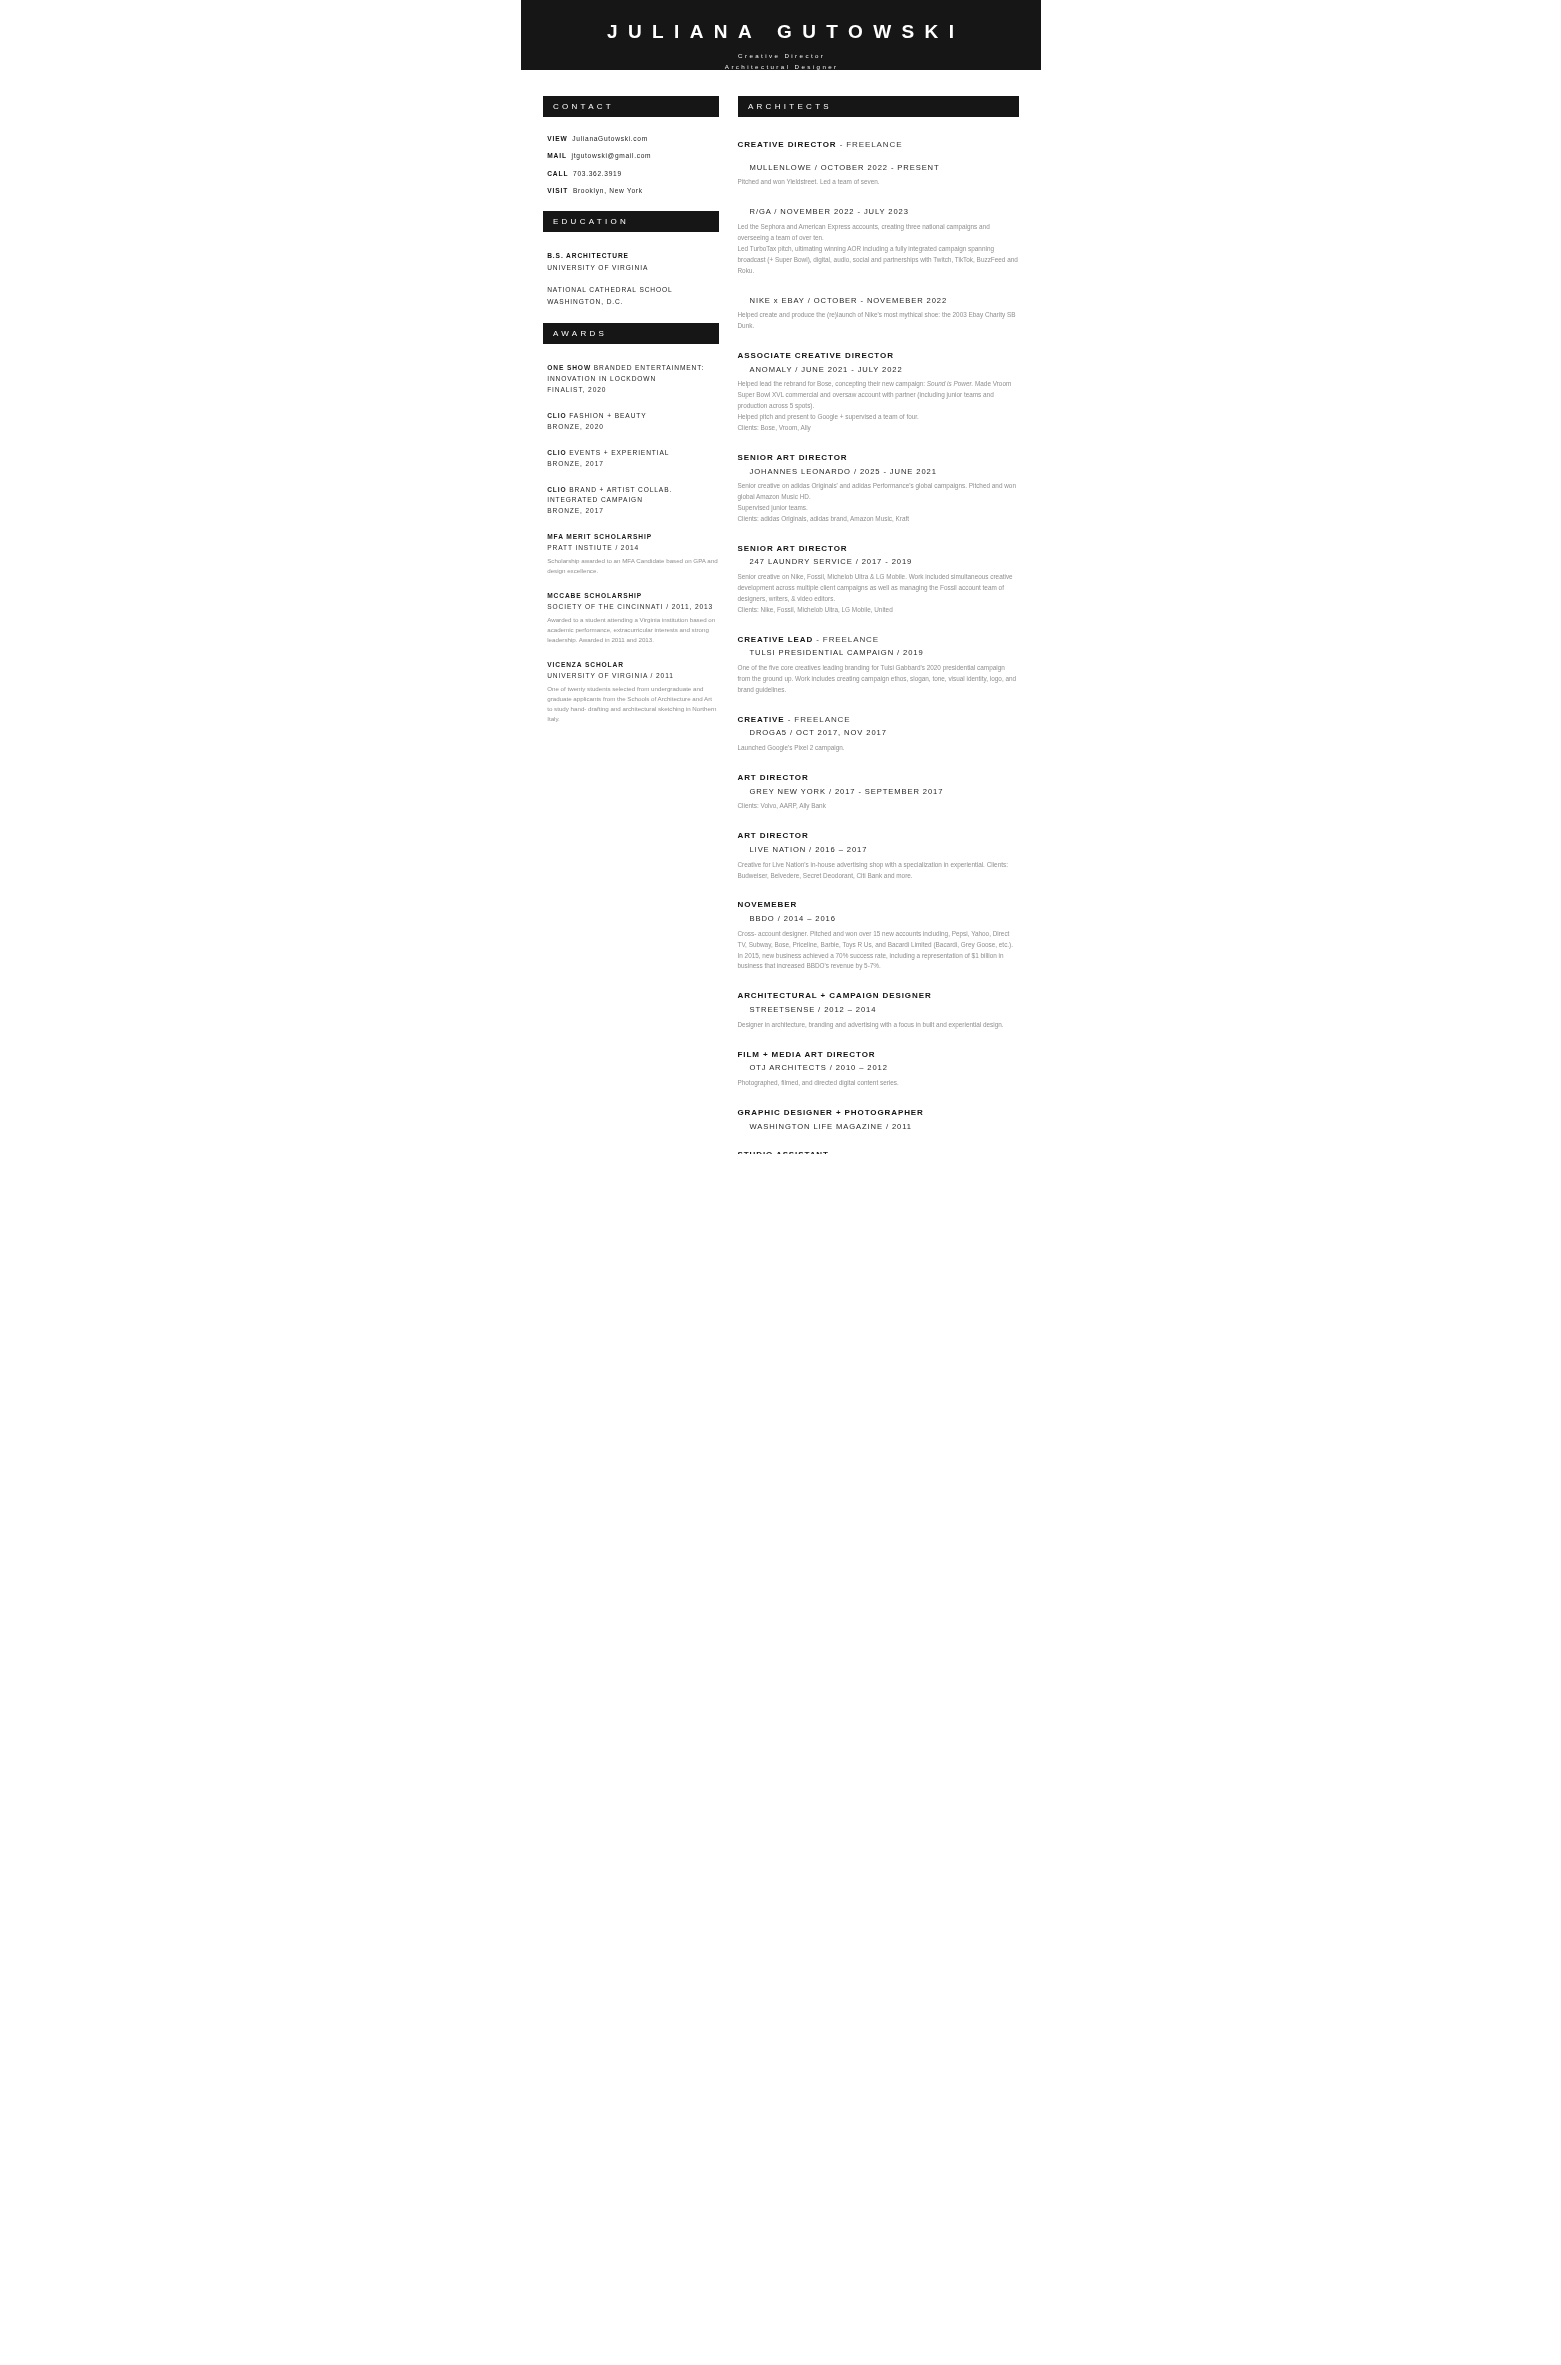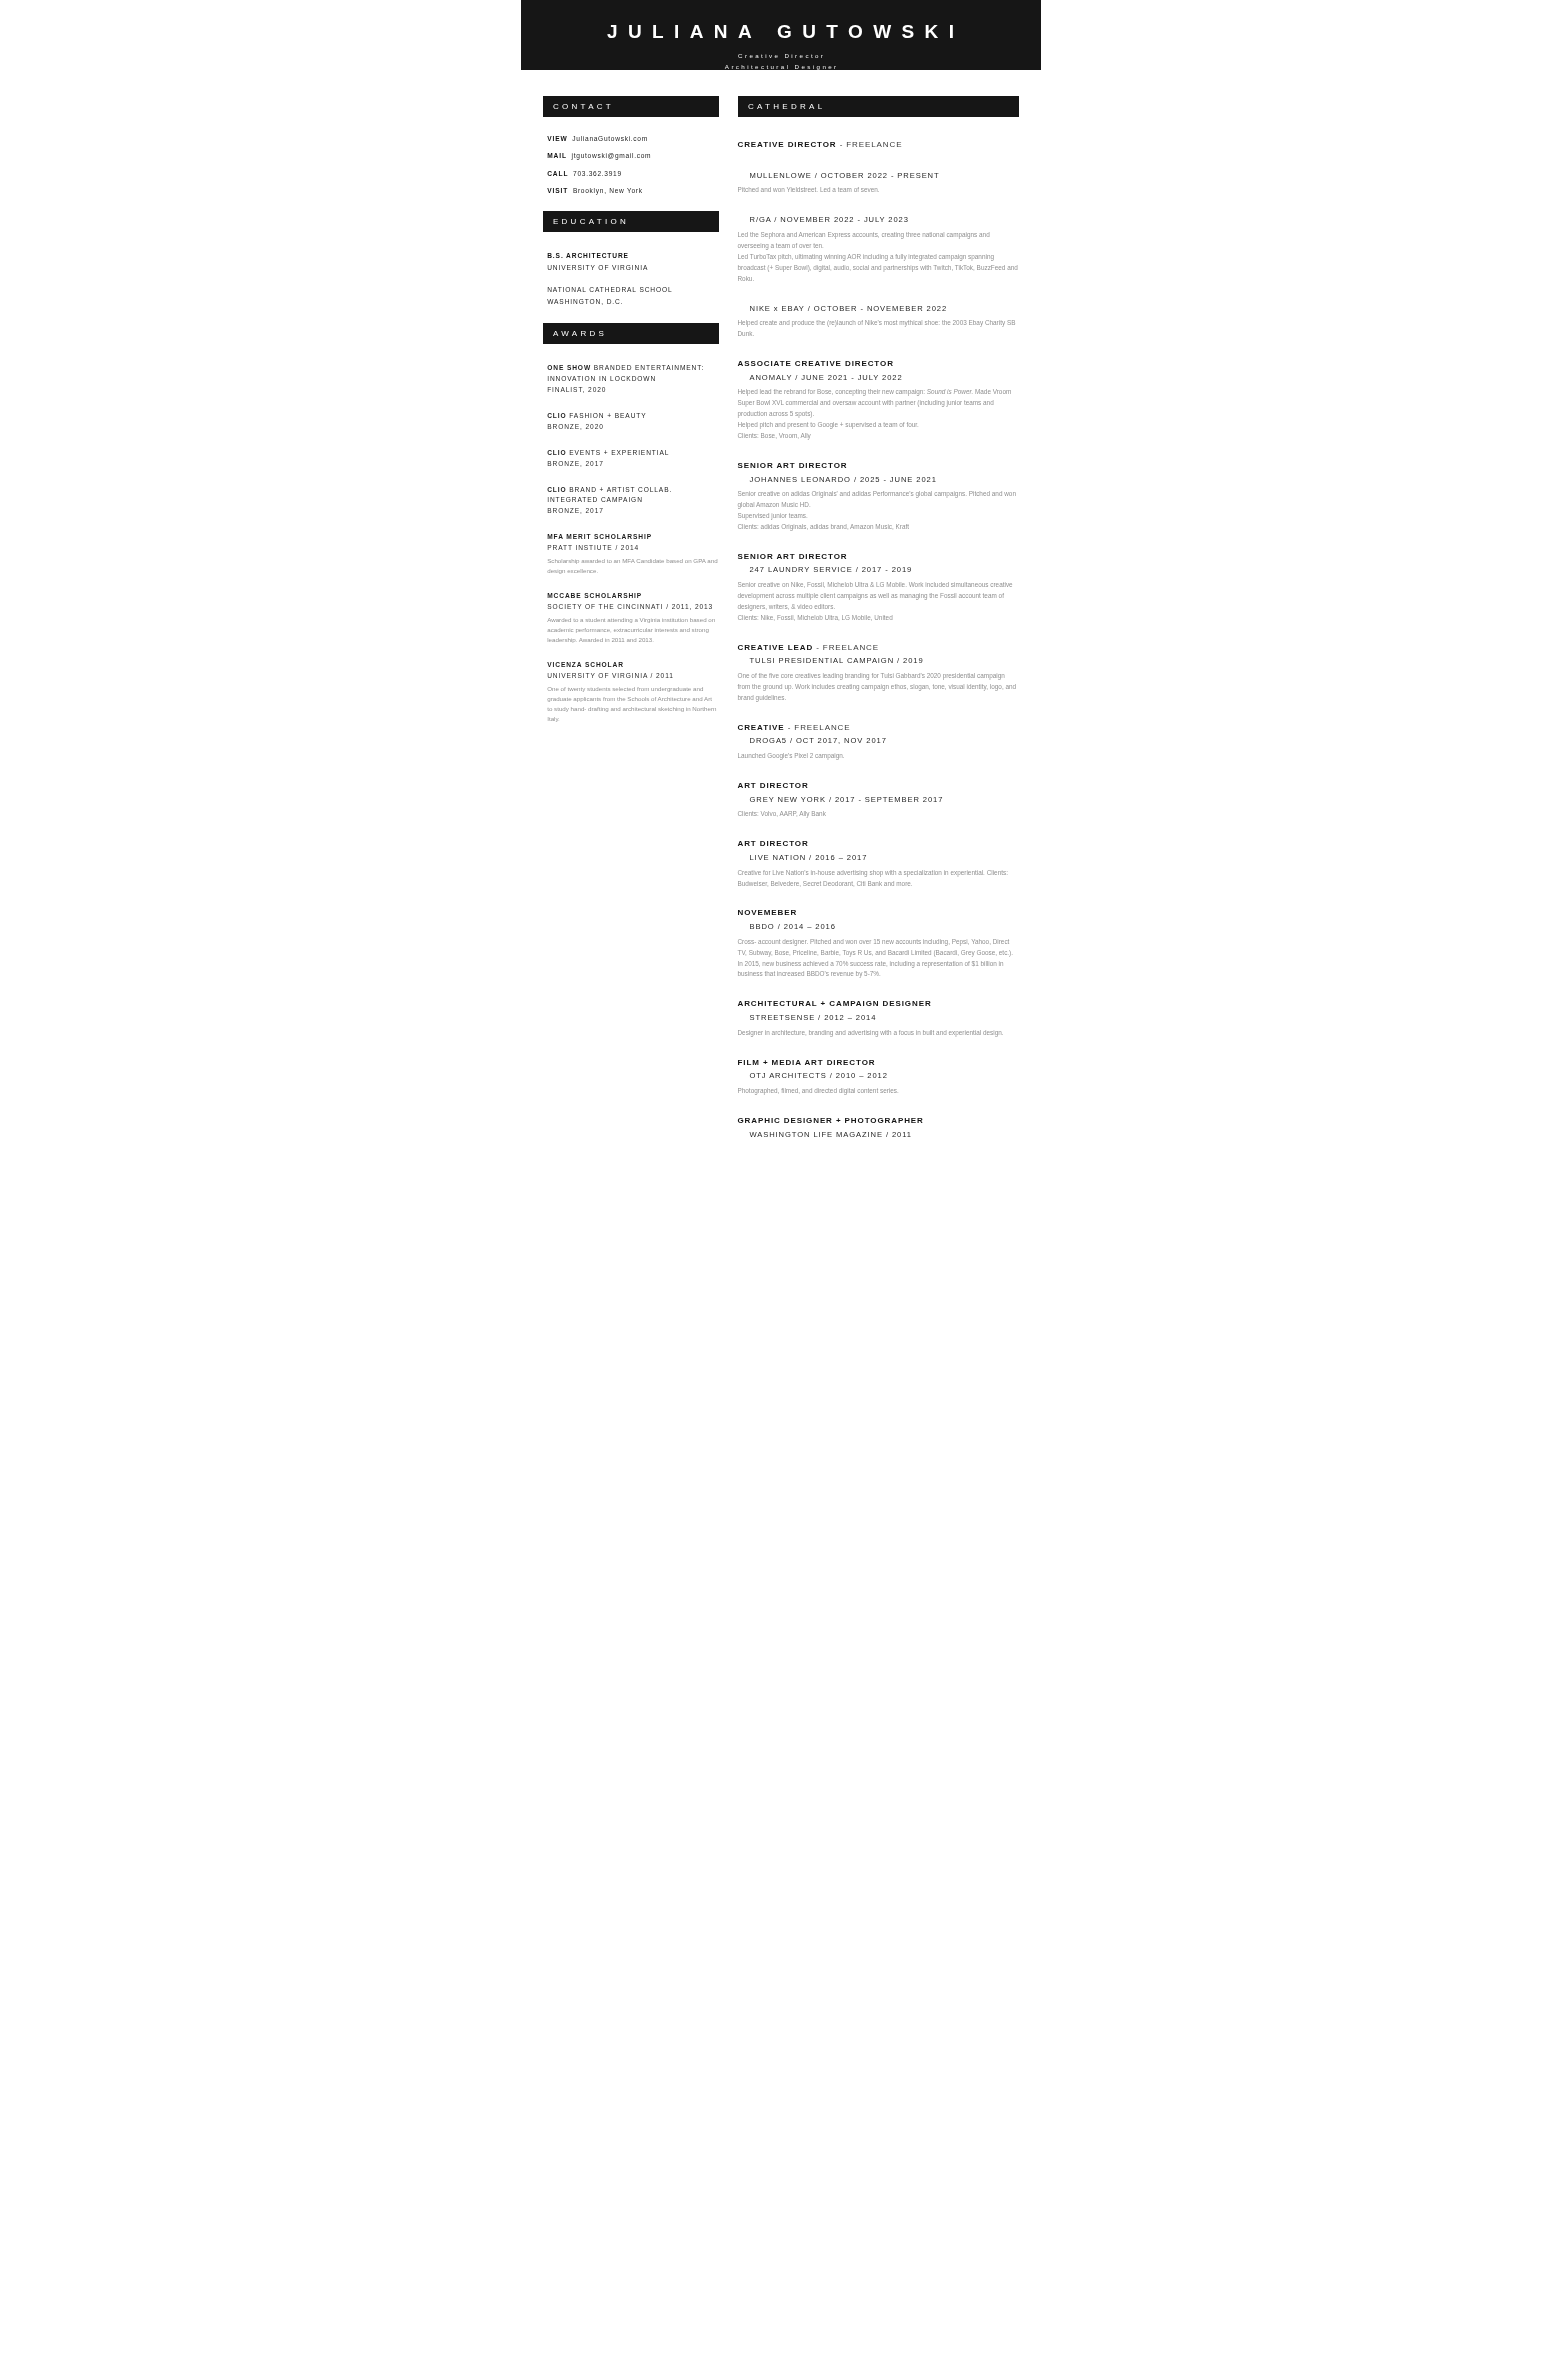--- a/index.html
+++ b/index.html
@@ -34,21 +34,21 @@
 
   
   .award{margin:0 0 15px 4.7px;}
   .award .ttl{font-size:6.6px;letter-spacing:0.9px;color:#1c1c1c;line-height:1.65;font-weight:400;}
   .award .ttl strong{font-weight:700;}
   .award .sub2{font-size:6.6px;letter-spacing:0.9px;color:#2a2a2a;line-height:1.65;}
   .award .dsc{font-size:6.2px;color:#8f8f8f;line-height:1.6;margin-top:2.4px;}
 
   
   .exp{margin-bottom:19px;}
-  .exp.group-head{margin-bottom:22px;}
+  .exp.group-head{margin-bottom:14px;}
   .exp .role{font-size:8px;letter-spacing:0.9px;color:#141414;margin-bottom:4.7px;}
   .exp .role strong{font-weight:700;}
   .exp .role .suffix{font-weight:400;color:#3a3a3a;}
   .exp .co{font-size:7.6px;font-weight:400;letter-spacing:0.9px;color:#1f1f1f;margin-bottom:5.7px;margin-left:12px;}
   .exp .dsc{font-size:6.4px;color:#8f8f8f;line-height:1.7;}
   .exp .dsc em{font-style:italic;}
 
   
   .footer-bar{height:17px;background:#161616;margin-top:auto;}
 </style>
@@ -123,21 +123,21 @@
           <div class="award">
             <div class="ttl"><strong>VICENZA SCHOLAR</strong></div>
             <div class="sub2">UNIVERSITY OF VIRGINIA / 2011</div>
             <div class="dsc">One of twenty students selected from undergraduate and graduate applicants from the Schools of Architecture and Art to study hand- drafting and architectural sketching in Northern Italy.</div>
           </div>
         </div>
     </aside>
 
     <main class="right">
       <div class="bar experience">
-        <span>CATHEDRAL</span>
+        <span>ARCHITECTS</span>
       </div>
       <div id="experience-list">
           <div class="exp group-head">
             <div class="role"><strong>CREATIVE DIRECTOR</strong> <span class="suffix">- FREELANCE</span></div>
           </div>
           <div class="exp">
             <div class="co">MULLENLOWE  /  OCTOBER 2022 - PRESENT</div>
             <div class="dsc">Pitched and won Yieldstreet. Led a team of seven.</div>
           </div>
           <div class="exp">

